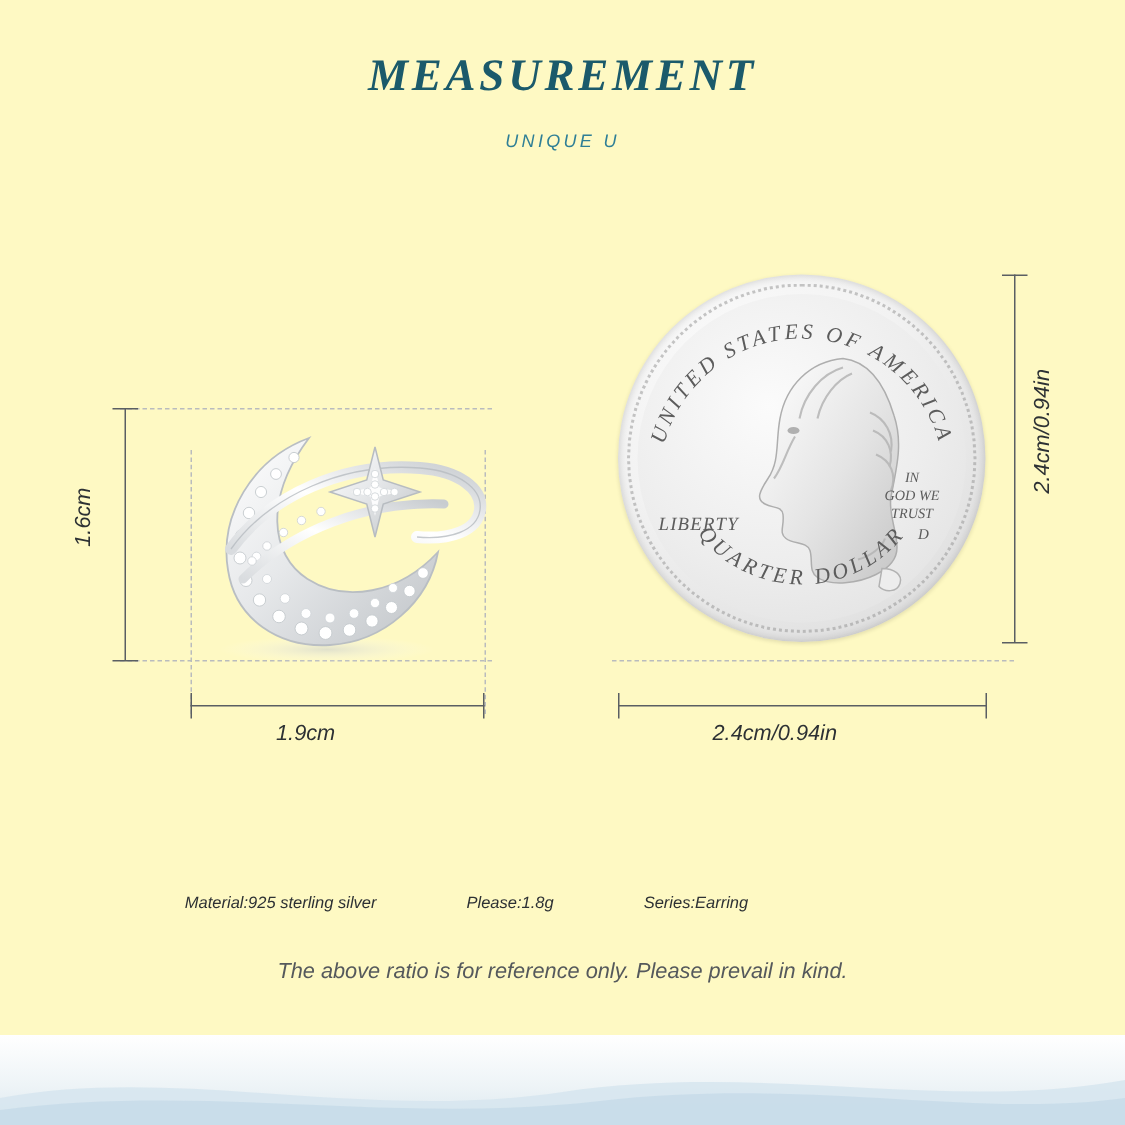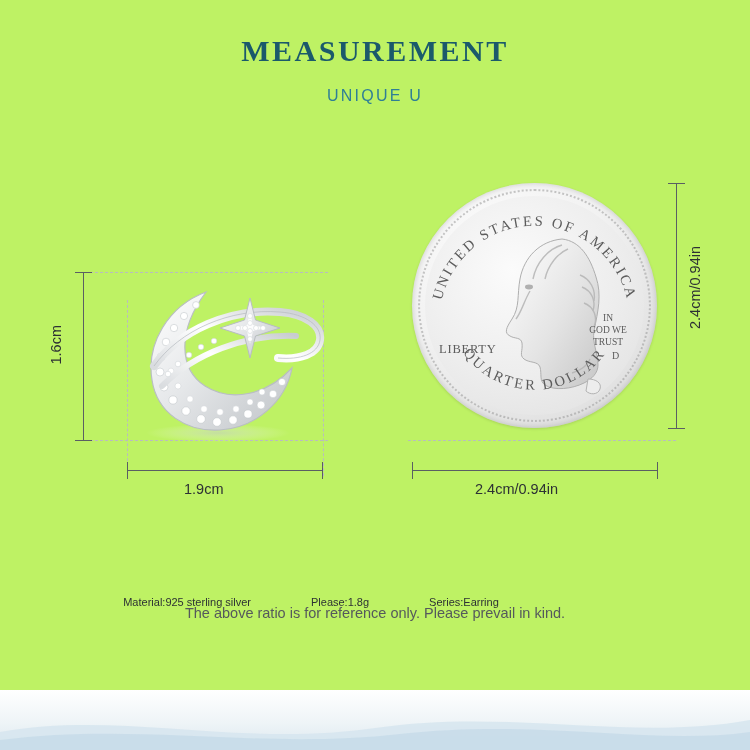--- a/index.html
+++ b/index.html
@@ -11,21 +11,22 @@
     height: 750px;
     background: #ffffff;
     font-family: "Liberation Sans", sans-serif;
     overflow: hidden;
     position: relative;
   }
   .page {
     position: relative;
     width: 750px;
     height: 750px;
-    background: #bef264;
+    background: #fef9c3;
+    font-style: italic;
   }
 
   
   .title {
     position: absolute;
     top: 34px;
     left: 0;
     width: 750px;
     text-align: center;
     font-family: "Liberation Serif", serif;
@@ -34,21 +35,21 @@
     color: #1b5a6b;
     font-weight: bold;
   }
   .subtitle {
     position: absolute;
     top: 87px;
     left: 0;
     width: 750px;
     text-align: center;
     font-family: "Liberation Sans", sans-serif;
-    font-size: 16px;
+    font-size: 12px;
     letter-spacing: 2.2px;
     color: #2f7f96;
   }
 
   
   .product-area {
     position: absolute;
     left: 110px;
     top: 270px;
     width: 230px;
@@ -118,21 +119,21 @@
     left: 0;
     width: 622px;
     display: flex;
     justify-content: center;
     gap: 60px;
     font-size: 11px;
     color: #2d3134;
   }
   .footer-note {
     position: absolute;
-    top: 605px;
+    top: 640px;
     left: 0;
     width: 750px;
     text-align: center;
     font-size: 14.5px;
     color: #55595c;
   }
 
   .bottom-band {
     position: absolute;
     left: 0;

